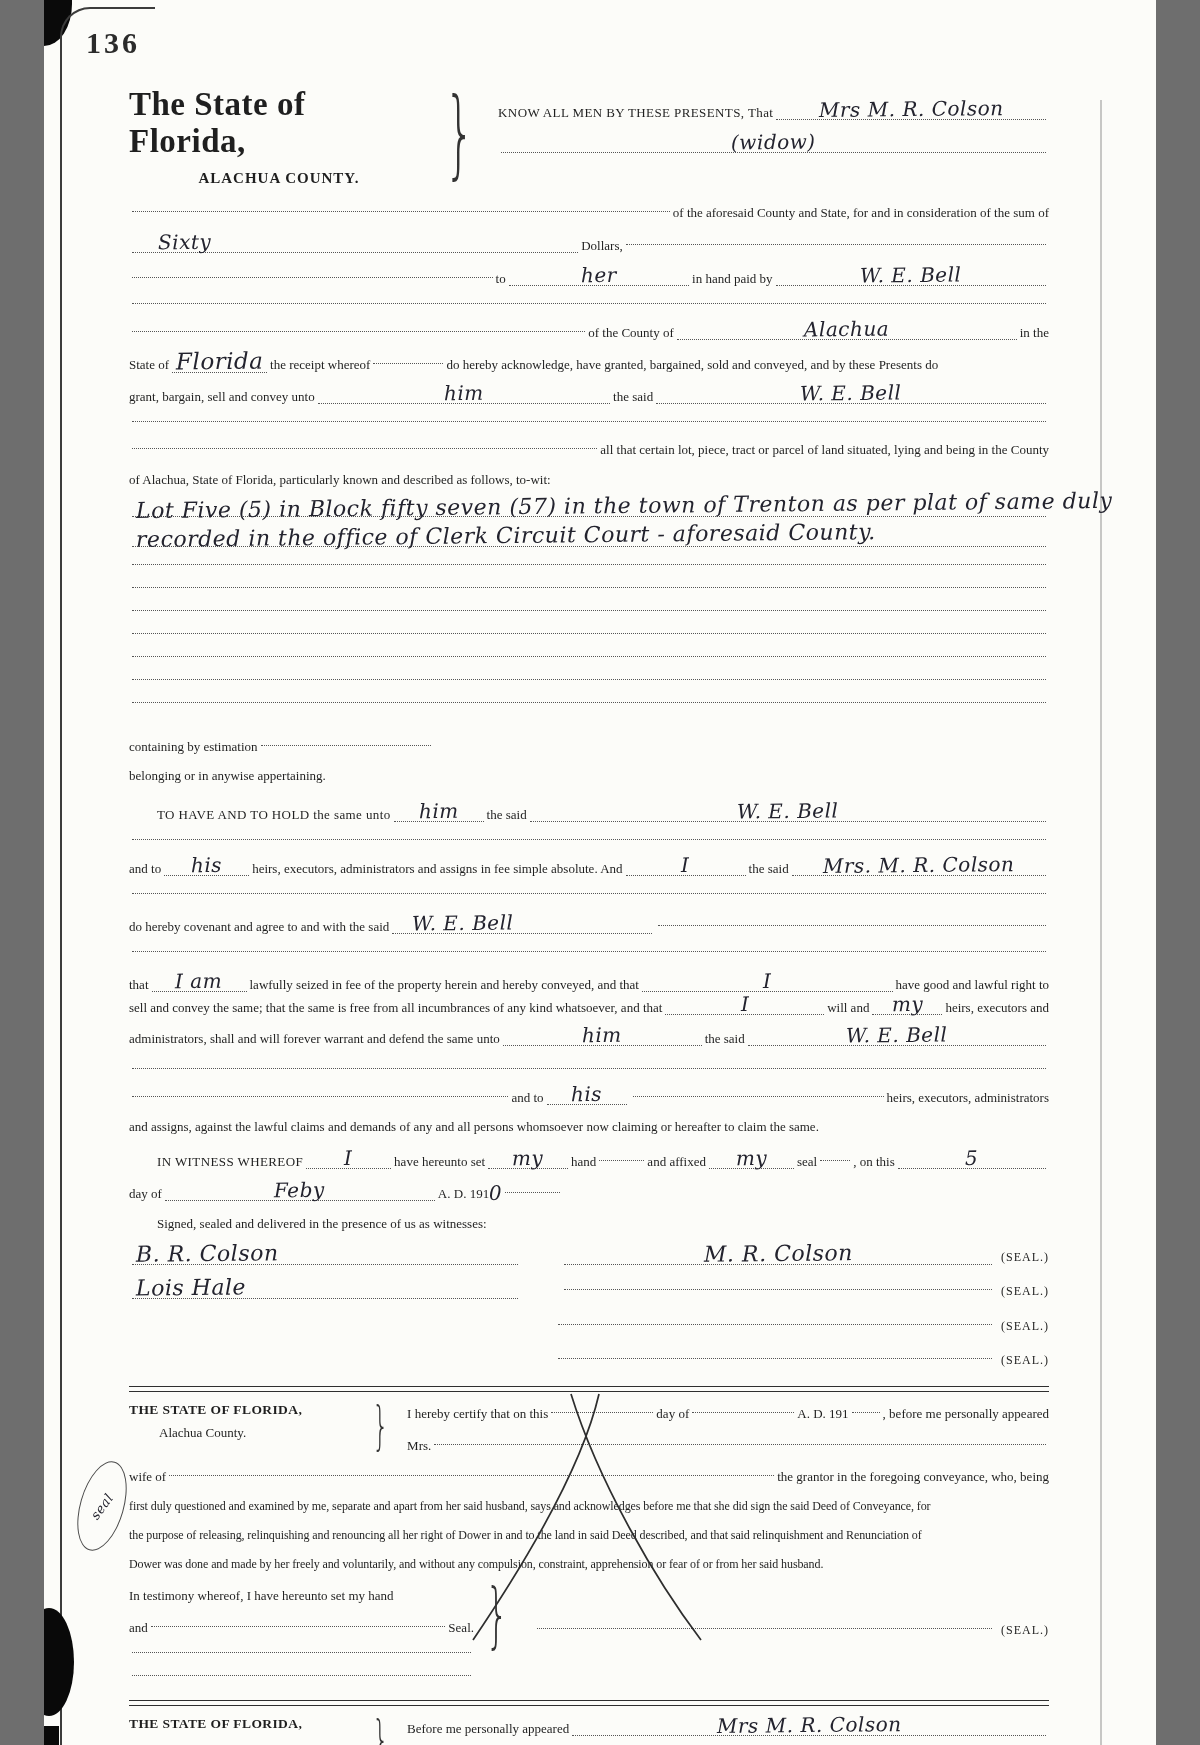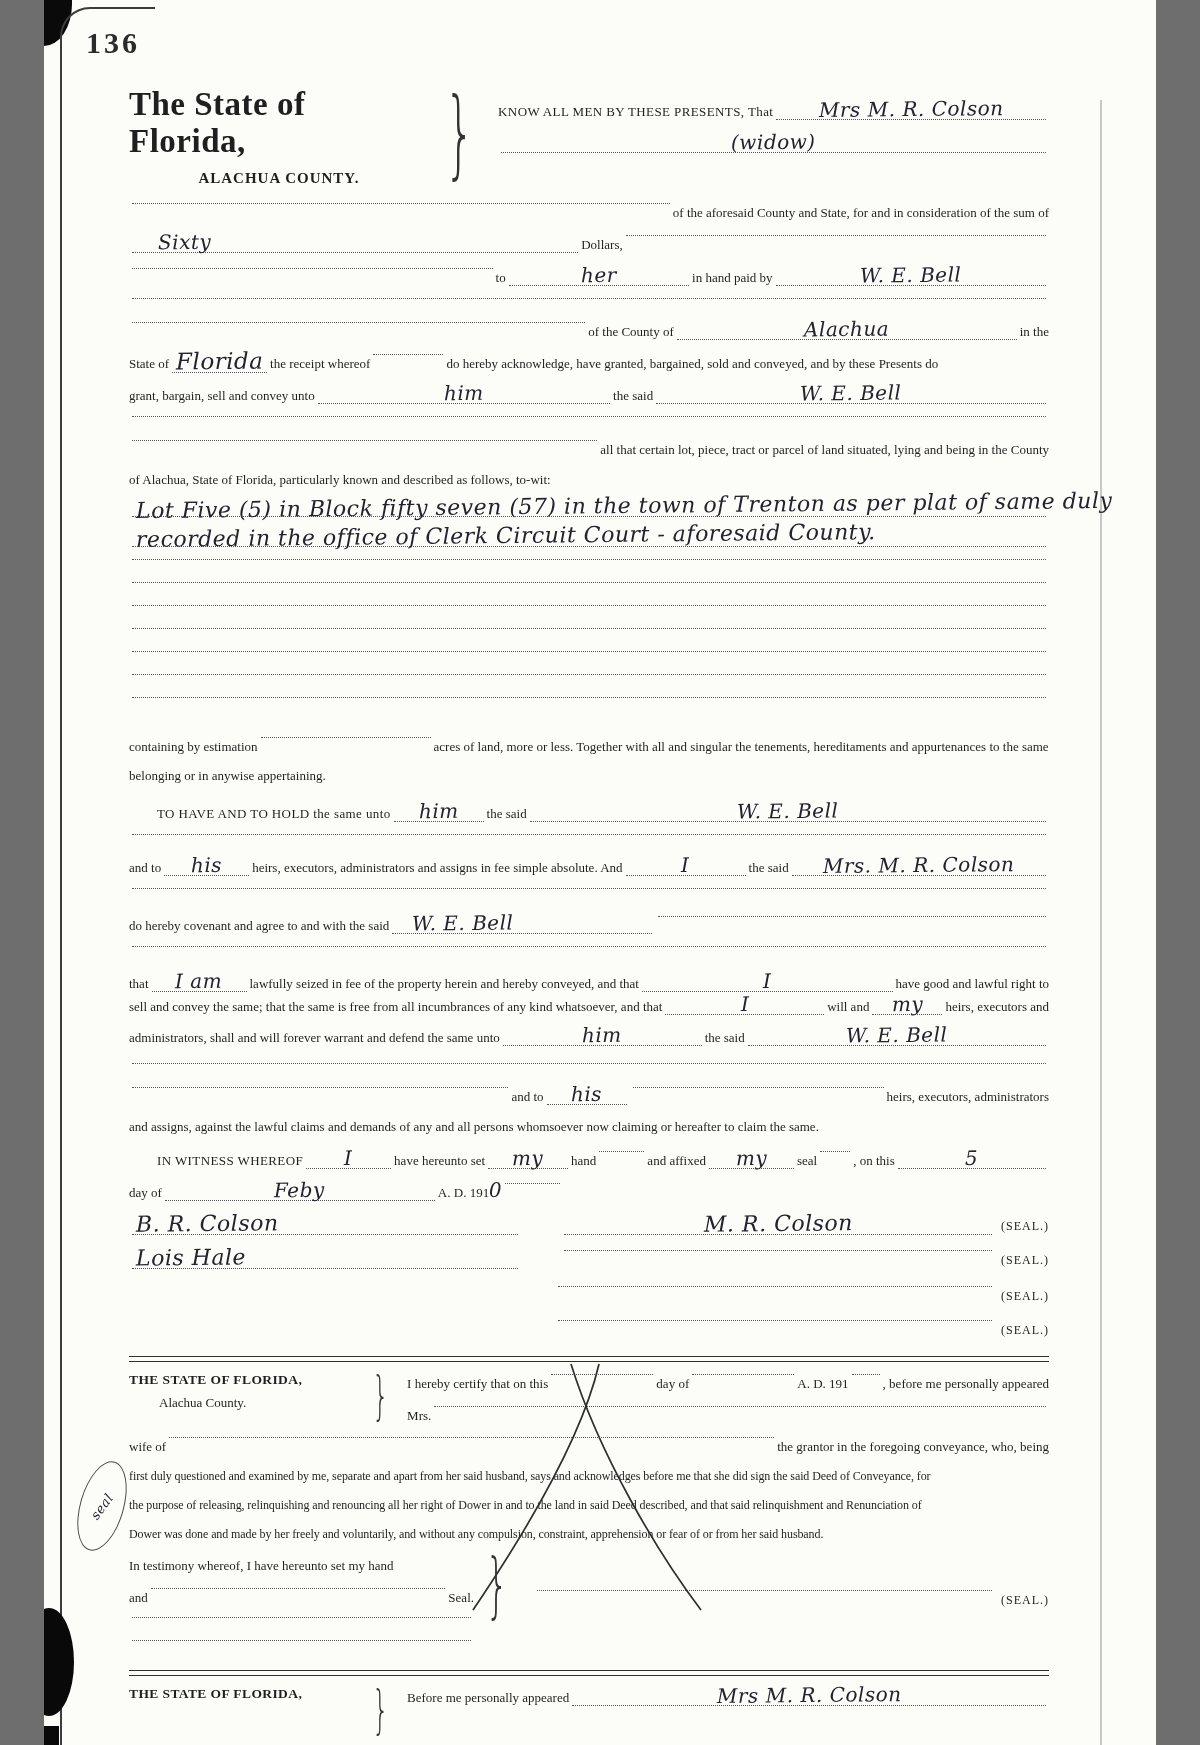--- a/index.html
+++ b/index.html
@@ -1,21 +1,21 @@
 <!DOCTYPE html>
 <html><head>
 <meta charset="utf-8">
 <style>
   *{box-sizing:border-box}
   html,body{margin:0;padding:0;background:#6e6e6e}
   .page{position:relative;width:1112px;height:1745px;margin:0 auto;background:#fcfcf9;overflow:hidden;
         font-family:"Liberation Serif",serif;color:#1f1f1f}
   .pagenum{position:absolute;left:42px;top:26px;font-size:30px;font-weight:bold;letter-spacing:3px;color:#2b2b2b}
   .content{position:absolute;left:85px;top:86px;width:920px}
-  .row{display:flex;align-items:flex-start;font-size:13px;line-height:20px;white-space:nowrap;margin-top:9px}
+  .row{display:flex;align-items:center;font-size:13px;line-height:20px;white-space:nowrap;margin-top:9px}
   .row.blank{height:14px}
   .t{white-space:nowrap}
   .fill{flex:1 1 auto;border-bottom:1.4px dotted #555;margin:0 3px 3px 3px;text-align:center;min-width:8px;line-height:15px}
   .fill.l{text-align:left;padding-left:26px}
   .sp{flex:0 0 40px}
   .hw{font-family:"DejaVu Serif",serif;font-style:italic;font-size:20px;line-height:15px;color:#23232e;
       letter-spacing:.5px;white-space:nowrap;display:inline-block;transform:rotate(-.6deg)}
   .hw.big{font-size:22px}
   .hw.sm{font-size:23px}
   .caps{letter-spacing:.4px}
@@ -150,21 +150,20 @@
     <div class="row blank">
         <span class="fill"></span>
       </div>
     <div class="row blank">
         <span class="fill"></span>
       </div>
 
     <div class="row" style="margin-top:26px">
       <span class="t">containing by estimation</span>
       <span class="fill" style="flex:0 0 170px"></span>
-      <span class="t">acres of land, more or less.  Together with all and singular the tenements, hereditaments and appurtenances to the same</span>
     </div>
     <div class="row">
       <span class="t">belonging or in anywise appertaining.</span>
     </div>
 
     <div class="row indent" style="margin-top:18px">
       <span class="t caps">TO HAVE AND TO HOLD the same unto</span>
       <span class="fill" style="flex:0 0 90px"><span class="hw">him</span></span>
       <span class="t">the said</span>
       <span class="fill" style="flex:1"><span class="hw">W. E. Bell</span></span>
@@ -241,20 +240,23 @@
       <span class="fill" style="flex:1"><span class="hw">5</span></span>
     </div>
     <div class="row" style="margin-top:11px">
       <span class="t">day of</span>
       <span class="fill" style="flex:0 0 270px"><span class="hw">Feby</span></span>
       <span class="t">A. D. 191</span>
       <span class="hw">0</span>
       <span class="fill" style="flex:0 0 55px"></span>
       <span style="flex:1"></span>
     </div>
+    <div class="row indent" style="margin-top:10px">
+      <span class="t">Signed, sealed and delivered in the presence of us as witnesses:</span>
+    </div>
 
     <div class="row" style="margin-top:12px">
       <span class="fill l" style="flex:0 0 42%;padding-left:4px"><span class="hw big">B. R. Colson</span></span>
       <span class="sp"></span>
       <span class="fill" style="flex:1"><span class="hw big">M. R. Colson</span></span>
       <span class="t seal-label">(SEAL.)</span>
     </div>
     <div class="row" style="margin-top:12px">
       <span class="fill l" style="flex:0 0 42%;padding-left:4px"><span class="hw big">Lois Hale</span></span>
       <span class="sp"></span>

